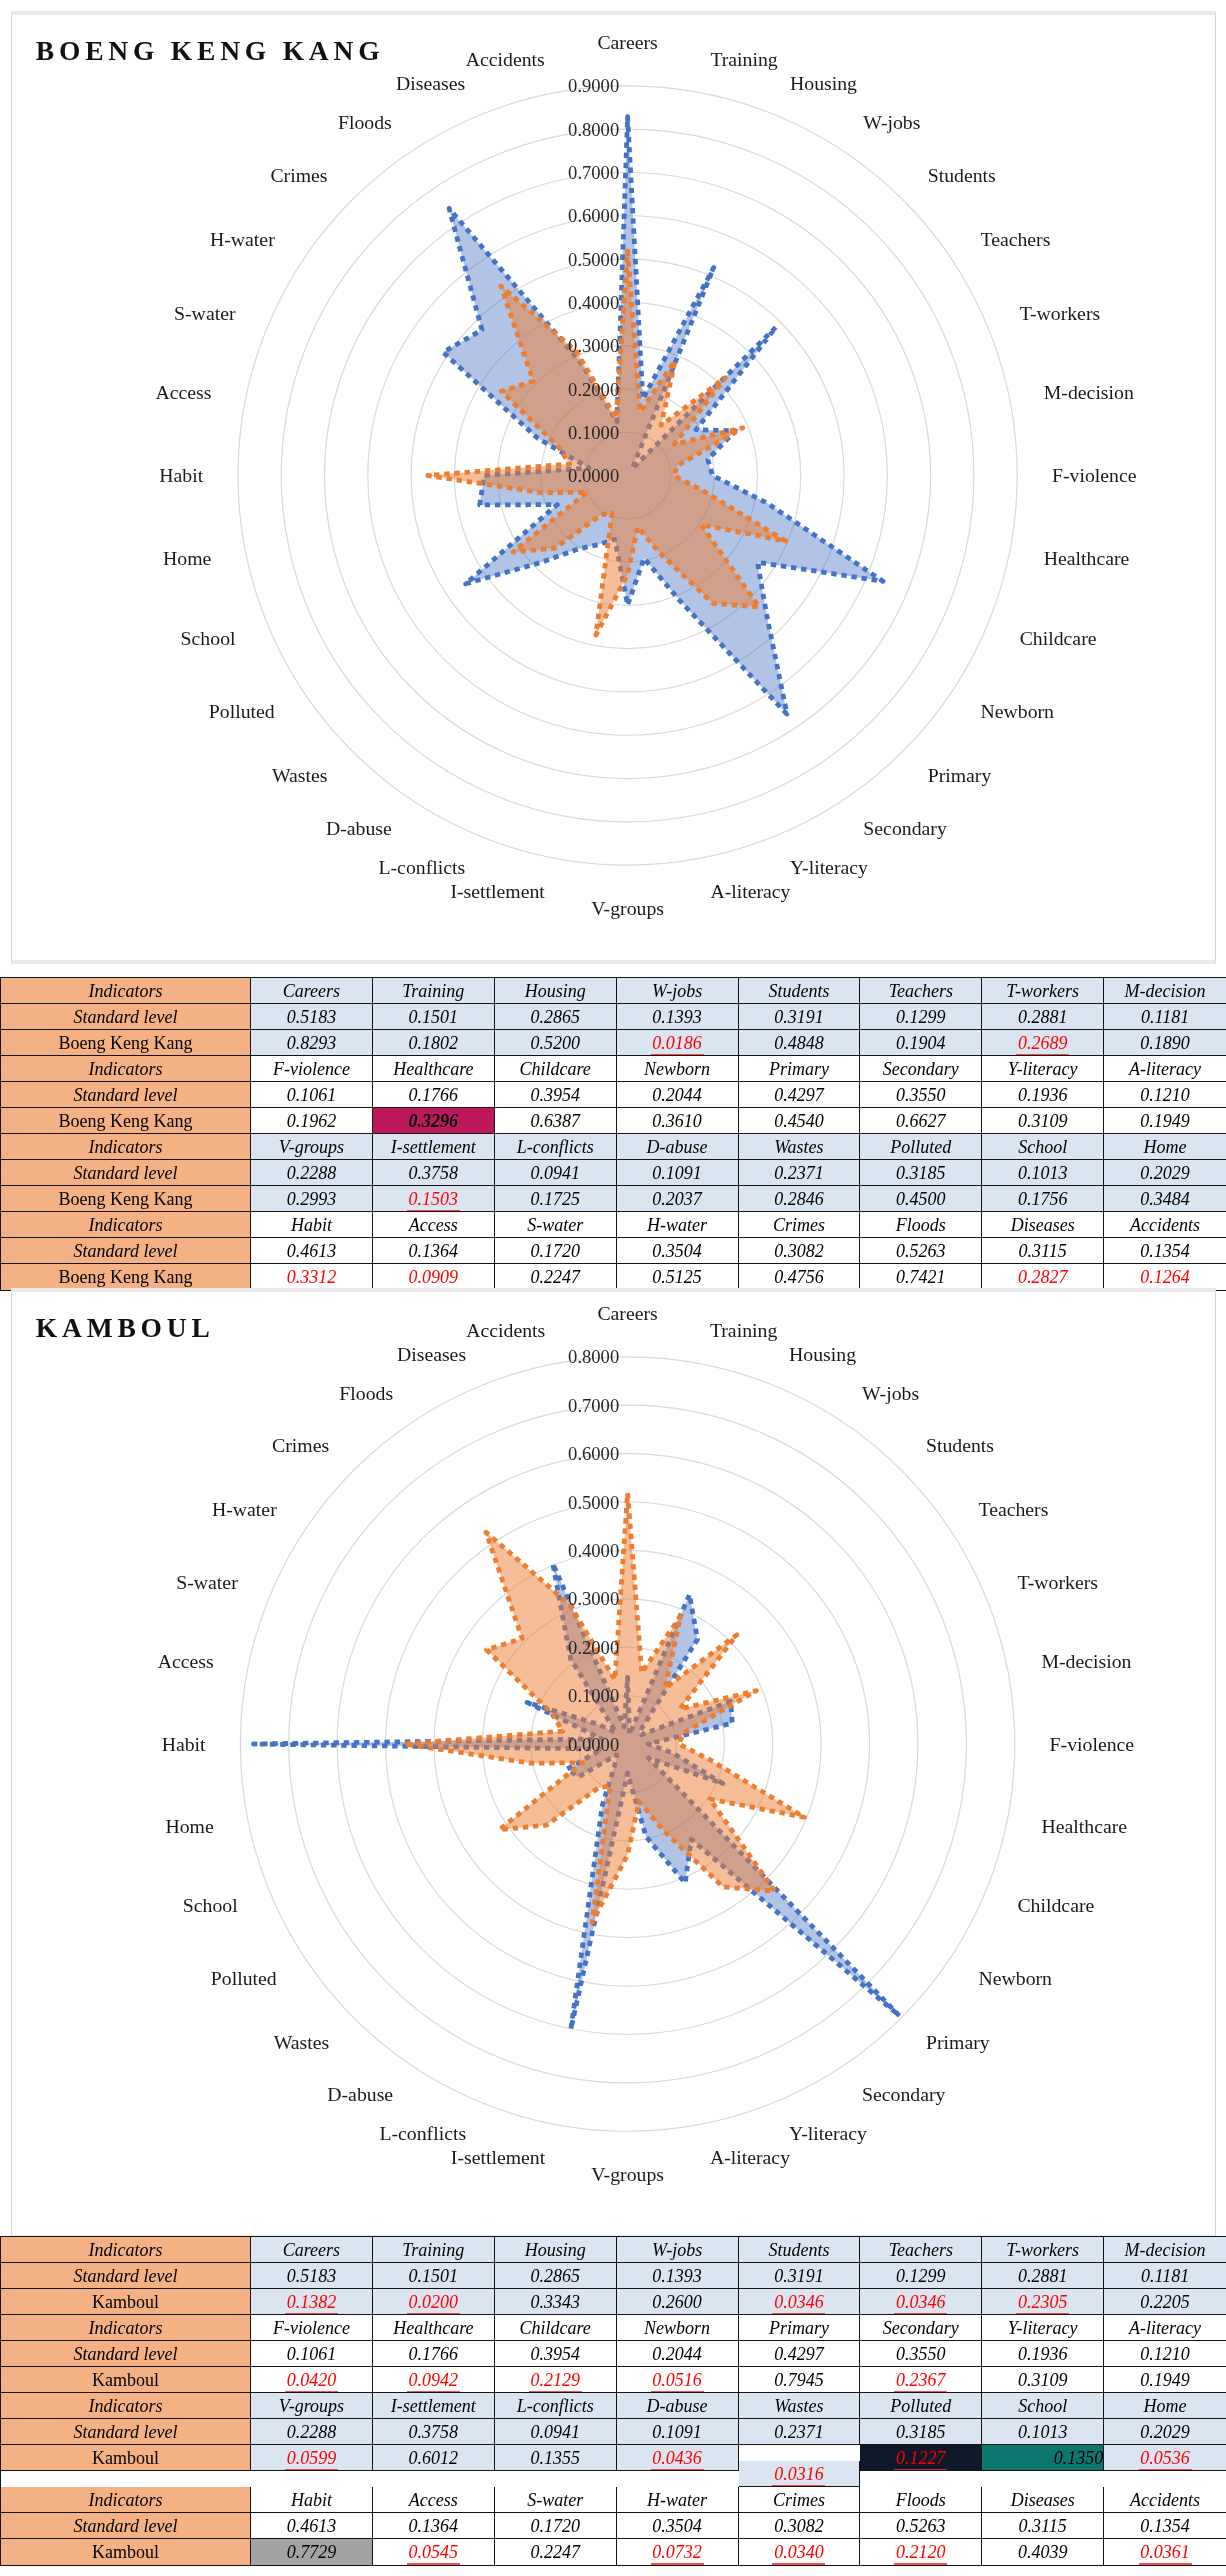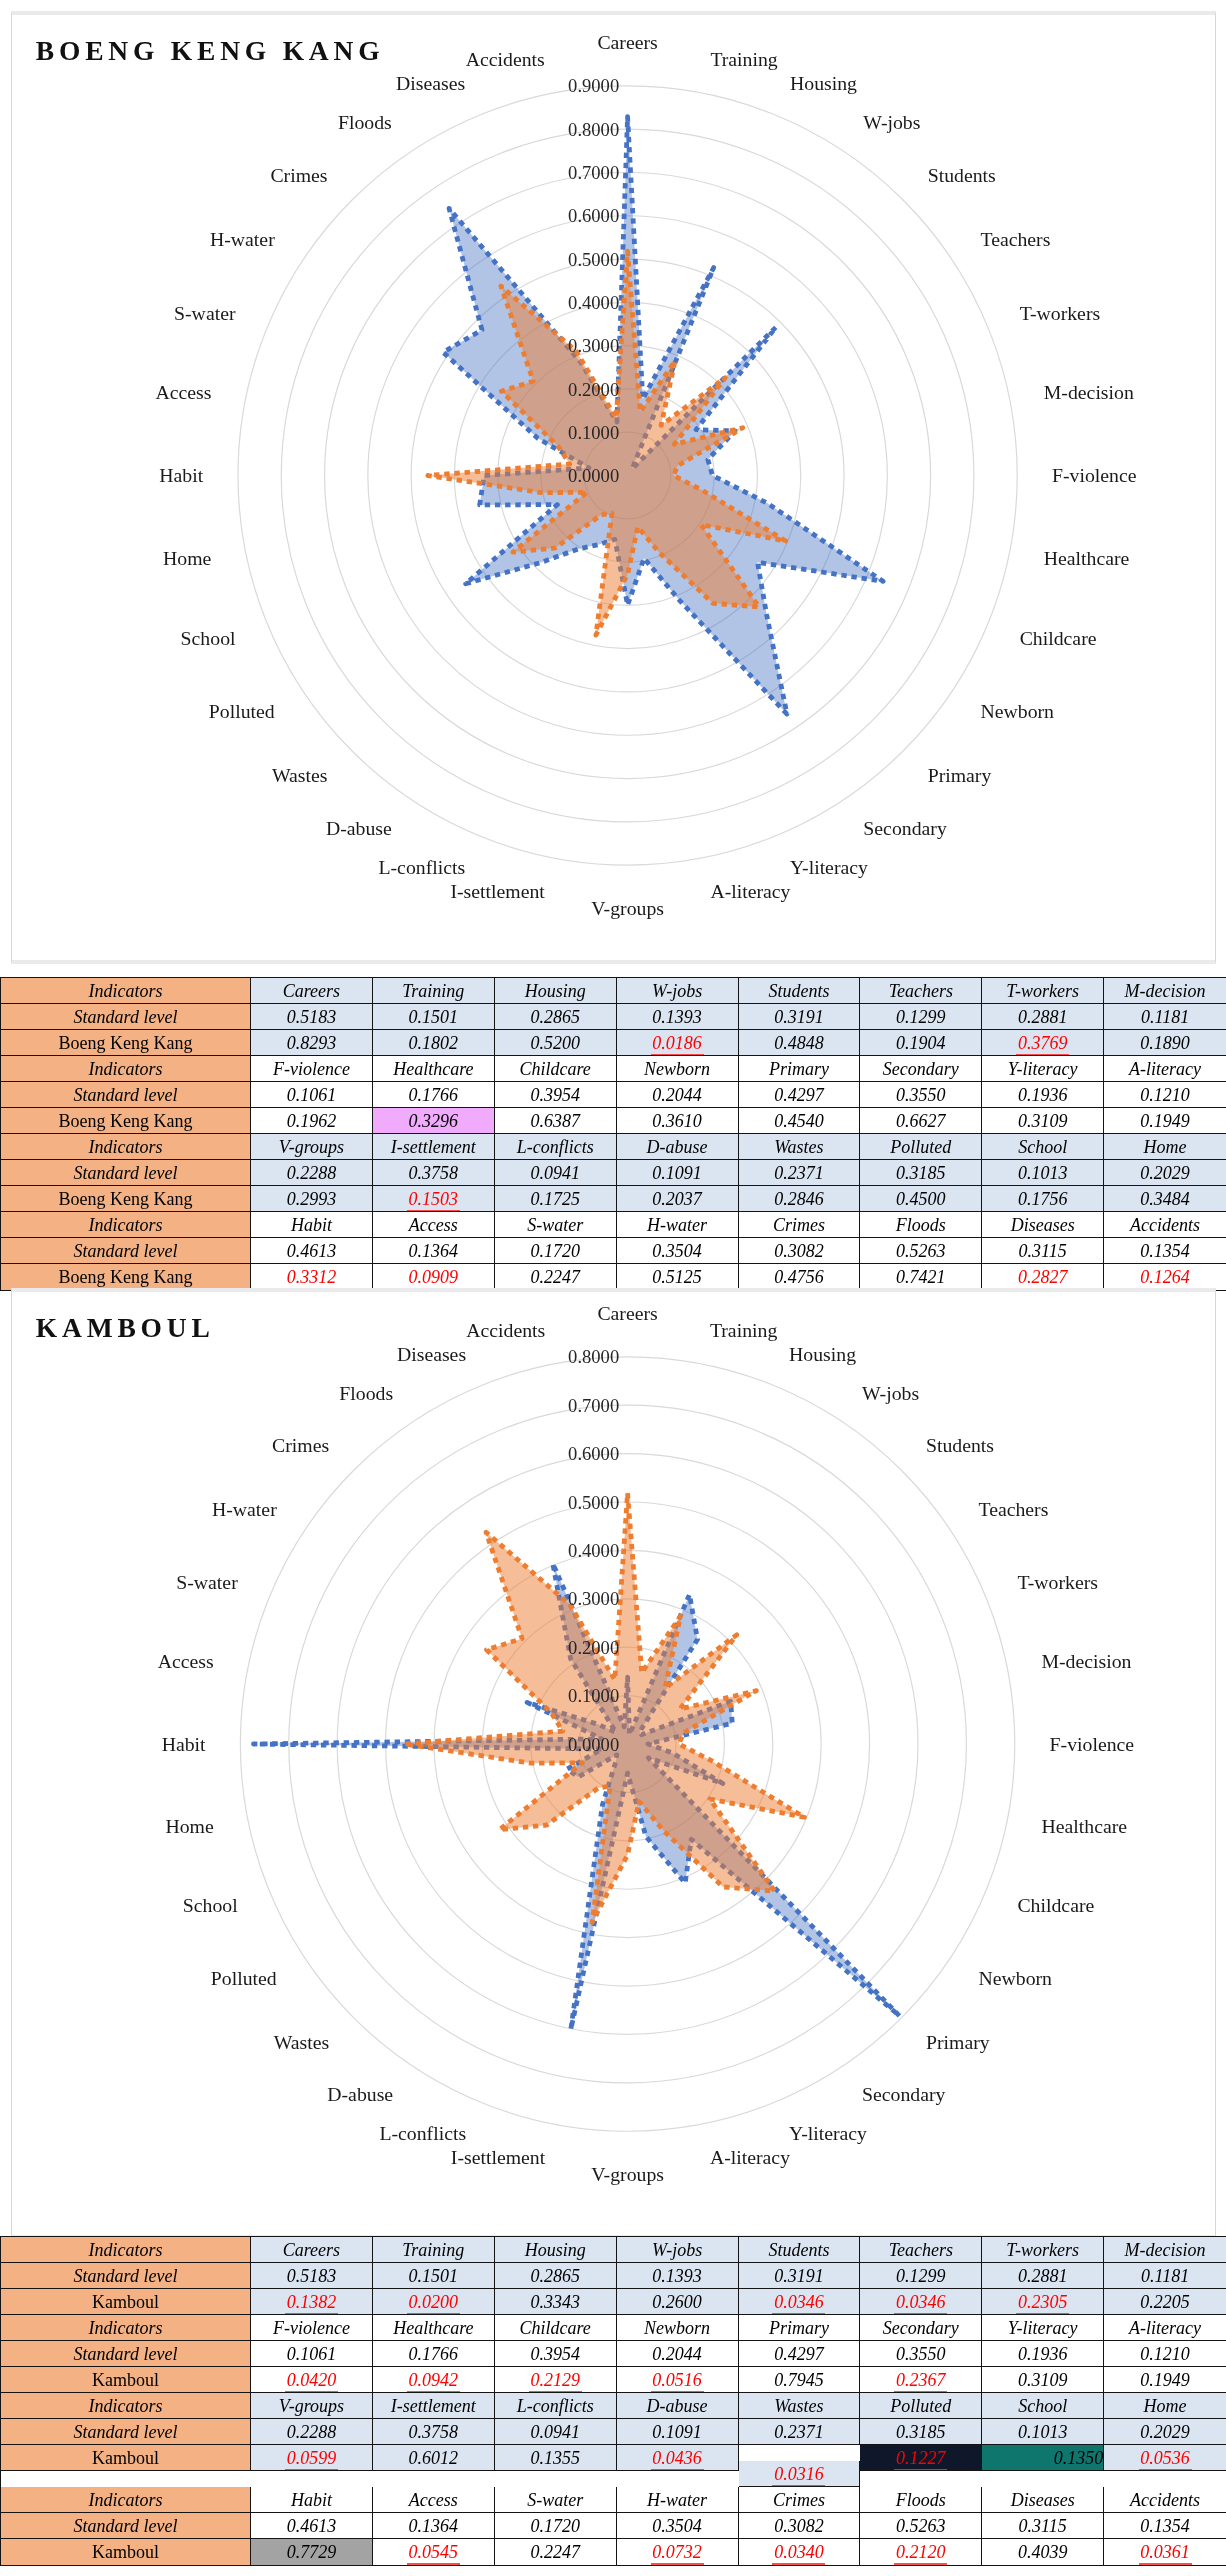--- a/index.html
+++ b/index.html
@@ -111,21 +111,21 @@
       <div class="cell italic" style="background: rgb(219, 229, 241);">0.1299</div>
       <div class="cell italic" style="background: rgb(219, 229, 241);">0.2881</div>
       <div class="cell italic lastcol" style="background: rgb(219, 229, 241);">0.1181</div>
       <div class="cell" style="background: rgb(244, 177, 131);">Boeng Keng Kang</div>
       <div class="cell italic" style="background: rgb(219, 229, 241);">0.8293</div>
       <div class="cell italic" style="background: rgb(219, 229, 241);">0.1802</div>
       <div class="cell italic" style="background: rgb(219, 229, 241);">0.5200</div>
       <div class="cell italic" style="background: rgb(219, 229, 241);"><span class="redval">0.0186</span></div>
       <div class="cell italic" style="background: rgb(219, 229, 241);">0.4848</div>
       <div class="cell italic" style="background: rgb(219, 229, 241);">0.1904</div>
-      <div class="cell italic" style="background: rgb(219, 229, 241);"><span class="redval">0.3769</span></div>
+      <div class="cell italic" style="background: rgb(219, 229, 241);"><span class="redval">0.2689</span></div>
       <div class="cell italic lastcol" style="background: rgb(219, 229, 241);">0.1890</div>
       <div class="cell italic" style="background: rgb(244, 177, 131);">Indicators</div>
       <div class="cell italic" style="background: rgb(255, 255, 255);">F-violence</div>
       <div class="cell italic" style="background: rgb(255, 255, 255);">Healthcare</div>
       <div class="cell italic" style="background: rgb(255, 255, 255);">Childcare</div>
       <div class="cell italic" style="background: rgb(255, 255, 255);">Newborn</div>
       <div class="cell italic" style="background: rgb(255, 255, 255);">Primary</div>
       <div class="cell italic" style="background: rgb(255, 255, 255);">Secondary</div>
       <div class="cell italic" style="background: rgb(255, 255, 255);">Y-literacy</div>
       <div class="cell italic lastcol" style="background: rgb(255, 255, 255);">A-literacy</div>
@@ -133,21 +133,21 @@
       <div class="cell italic" style="background: rgb(255, 255, 255);">0.1061</div>
       <div class="cell italic" style="background: rgb(255, 255, 255);">0.1766</div>
       <div class="cell italic" style="background: rgb(255, 255, 255);">0.3954</div>
       <div class="cell italic" style="background: rgb(255, 255, 255);">0.2044</div>
       <div class="cell italic" style="background: rgb(255, 255, 255);">0.4297</div>
       <div class="cell italic" style="background: rgb(255, 255, 255);">0.3550</div>
       <div class="cell italic" style="background: rgb(255, 255, 255);">0.1936</div>
       <div class="cell italic lastcol" style="background: rgb(255, 255, 255);">0.1210</div>
       <div class="cell" style="background: rgb(244, 177, 131);">Boeng Keng Kang</div>
       <div class="cell italic" style="background: rgb(255, 255, 255);">0.1962</div>
-      <div class="cell italic" style="background: #f0abfc;">0.3296</div>
+      <div class="cell italic" style="background: #be185d; font-weight: bold;">0.3296</div>
       <div class="cell italic" style="background: rgb(255, 255, 255);">0.6387</div>
       <div class="cell italic" style="background: rgb(255, 255, 255);">0.3610</div>
       <div class="cell italic" style="background: rgb(255, 255, 255);">0.4540</div>
       <div class="cell italic" style="background: rgb(255, 255, 255);">0.6627</div>
       <div class="cell italic" style="background: rgb(255, 255, 255);">0.3109</div>
       <div class="cell italic lastcol" style="background: rgb(255, 255, 255);">0.1949</div>
       <div class="cell italic" style="background: rgb(244, 177, 131);">Indicators</div>
       <div class="cell italic" style="background: rgb(219, 229, 241);">V-groups</div>
       <div class="cell italic" style="background: rgb(219, 229, 241);">I-settlement</div>
       <div class="cell italic" style="background: rgb(219, 229, 241);">L-conflicts</div>

